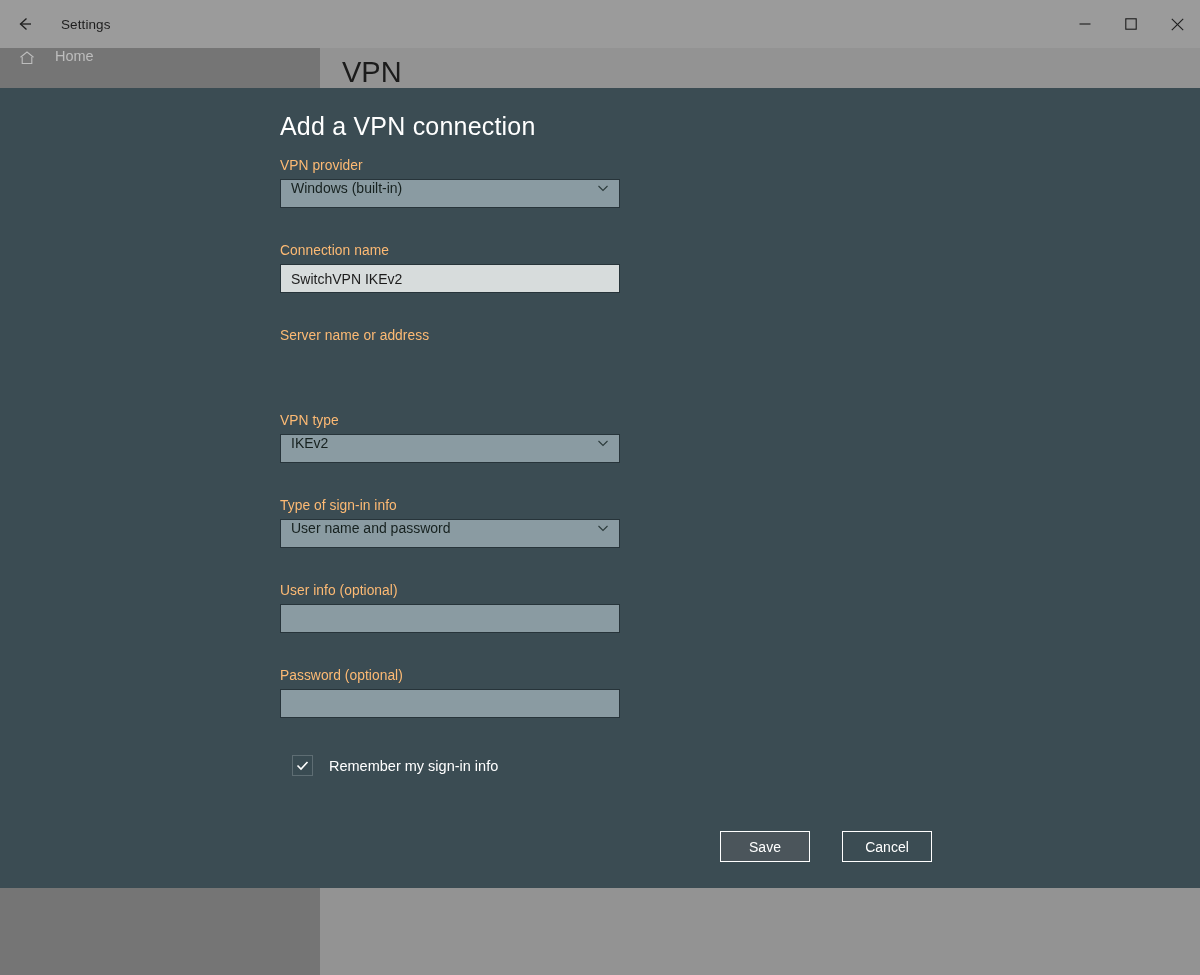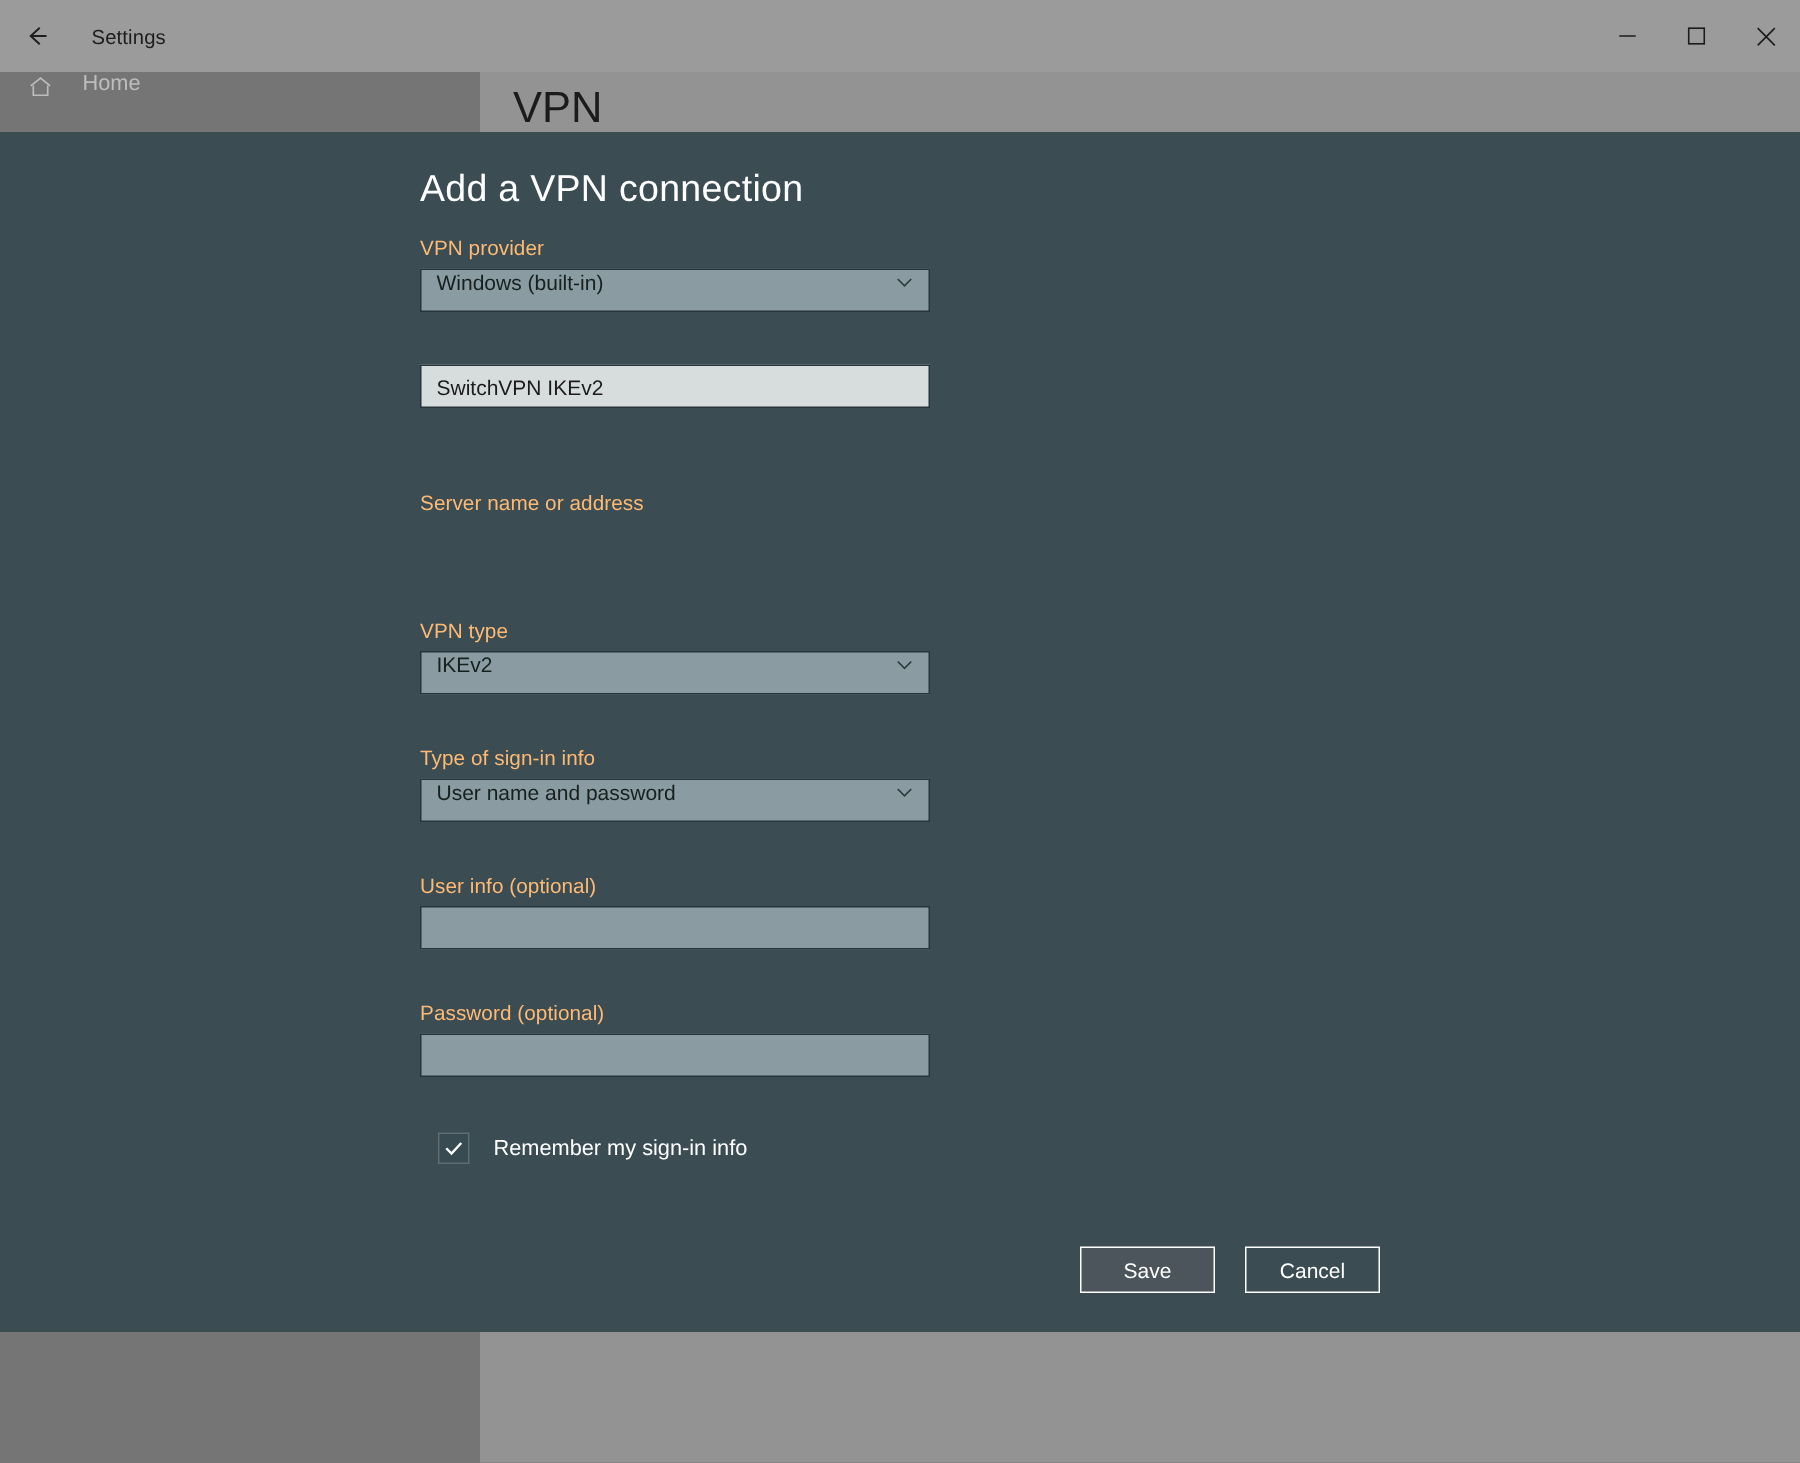--- a/index.html
+++ b/index.html
@@ -190,21 +190,21 @@
   .checkrow-label {
     font-size: 14.5px;
     color: #ffffff;
     margin-left: 16px;
   }
 
   .btn-row {
     position: absolute;
     left: 440px;
     display: flex;
-    gap: 20px;
+    gap: 32px;
   }
   .btn {
     width: 90px;
     height: 31px;
     box-sizing: border-box;
     border: 1px solid #ffffff;
     background: transparent;
     color: #ffffff;
     font-size: 14px;
     font-family: "Liberation Sans", sans-serif;
@@ -287,20 +287,21 @@
         <span>Windows (built-in)</span>
         <span class="chev">
           <svg width="14" height="14" viewBox="0 0 14 14">
             <path d="M2.5 5 L7 9.5 L11.5 5" stroke="#2b3a3a" stroke-width="1.1" fill="none"></path>
           </svg>
         </span>
       </div>
     </div>
 
     <div class="field" style="top:155px">
+      <span class="field-label">Connection name</span>
       <div class="textbox">
         <span>SwitchVPN IKEv2</span>
       </div>
     </div>
 
     <div class="field" style="top:240px">
       <span class="field-label">Server name or address</span>
     </div>
 
     <div class="field" style="top:325px">

